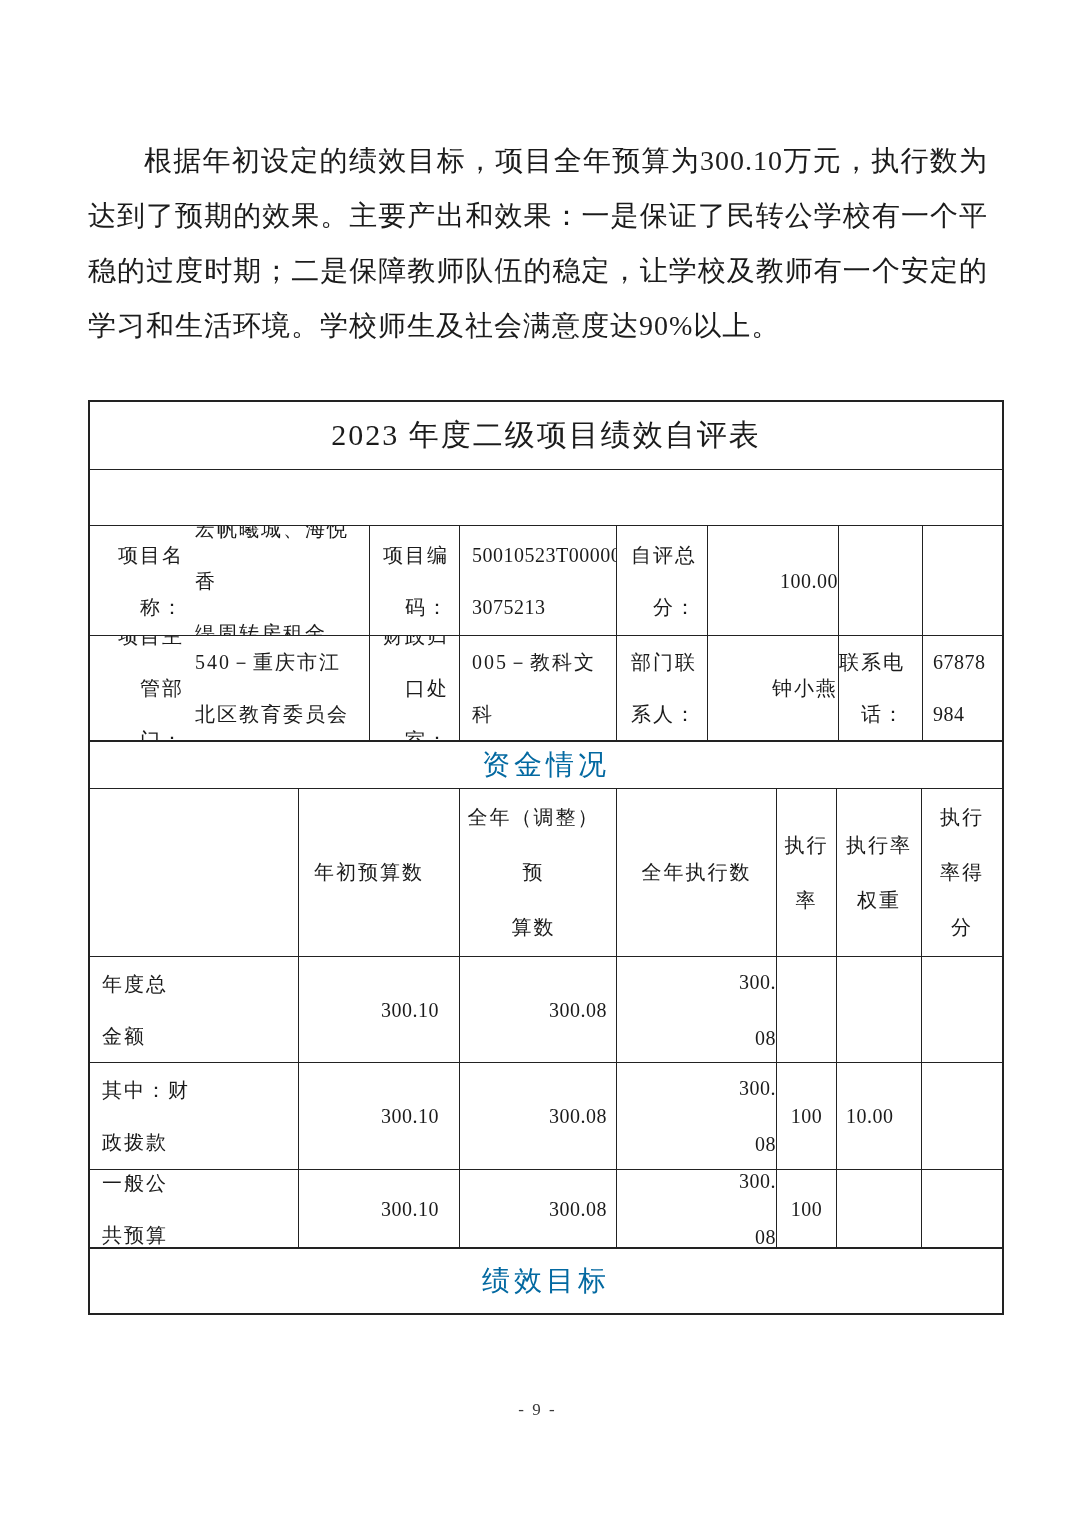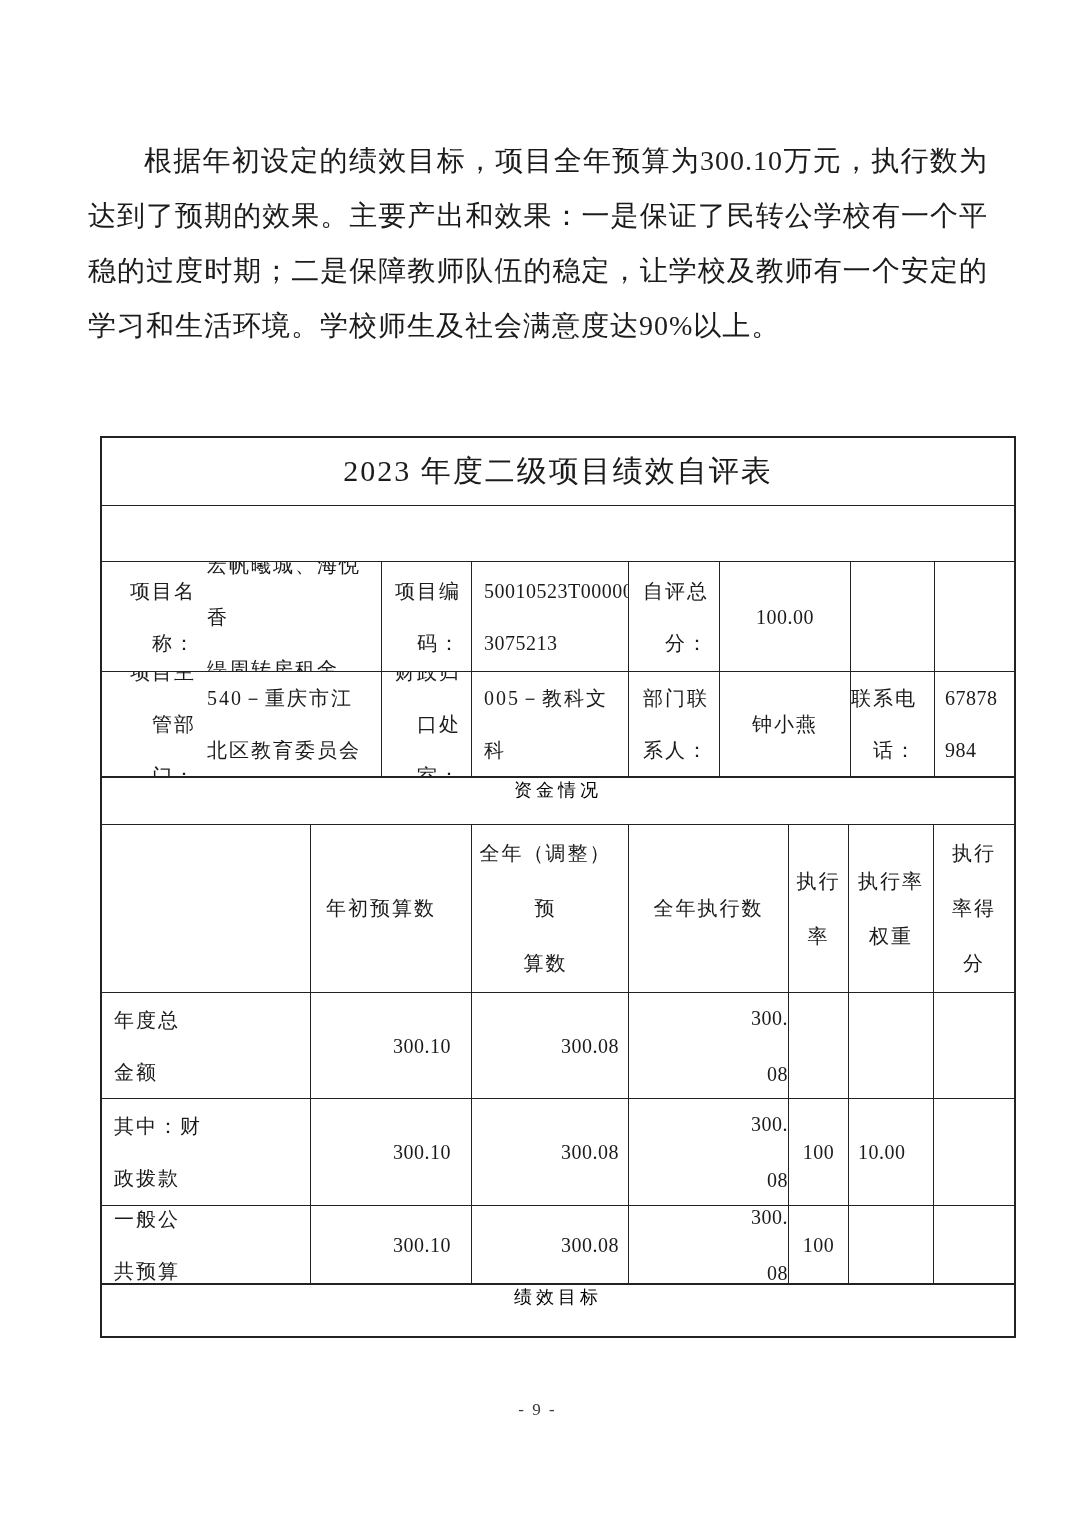--- a/index.html
+++ b/index.html
@@ -11,52 +11,52 @@
   }
 
   
   .para { position:absolute; left:88px; top:133px; width:900px;
           font-size:28px; line-height:55px; letter-spacing:1px; }
   .pline { text-align:justify; text-align-last:justify; white-space:nowrap; }
   .pline.first { text-indent:2em; }
   .pline.last  { text-align-last:left; }
 
   
-  .doc-table { position:absolute; left:100px; top:400px; width:916px;
-               box-sizing:border-box; border:2px solid #222; background:#fff;margin-top:36px; }
+  .doc-table { position:absolute; left:88px; top:400px; width:916px;
+               box-sizing:border-box; border:2px solid #222; background:#fff; }
   .trow { display:flex; box-sizing:border-box; width:100%; }
   .bt1 { border-top:1px solid #222; }
   .bt2 { border-top:2px solid #222; }
 
   .title-row   { height:67px; align-items:center; justify-content:center;
                  font-size:30px; letter-spacing:2px; }
   .empty-row   { height:56px; }
-  .section-row { align-items:flex-start; justify-content:center;
-                 color:#000000; font-size:18px; letter-spacing:4px; }
+  .section-row { align-items:center; justify-content:center;
+                 color:#0369a1; font-size:28px; letter-spacing:4px; }
   .section-row.funding     { height:48px; }
-  .section-row.performance { height:53px; }
+  .section-row.performance { height:66px; }
 
   .cell { box-sizing:border-box; border-right:1px solid #222;
           display:flex; align-items:center; overflow:hidden;
           font-size:20px; letter-spacing:2px; line-height:52px; }
   .cell.lastc { border-right:none; }
   .pre { white-space:pre-line; }
   .lab { text-align:right; }
   .val { text-align:left; }
   .num { letter-spacing:0.5px; text-align:right; }
 
   
   .irow1 { height:110px; } .irow2 { height:105px; }
   .ic1 { width:280px; padding-left:12px; }
   .ic1 .lab { width:82px; flex:none; }
   .ic1 .val { margin-left:11px; }
   .ic2 { width:90px;  justify-content:flex-end; padding-right:10px; }
   .ic3 { width:157px; padding-left:12px; }
   .ic4 { width:91px;  justify-content:flex-end; padding-right:10px; }
-  .ic5 { width:131px; justify-content:center; }
+  .ic5 { width:131px; justify-content:flex-end; }
   .ic6 { width:84px;  justify-content:flex-start; padding-right:14px; }
   .ic7 { width:79px;  padding-left:10px; }
 
   
   .fhead { height:168px; }
   .fhead .cell { justify-content:center; text-align:center; line-height:55px; }
   .frowA { height:106px; } .frowB { height:107px; } .frowC { height:78px; }
   .fc1 { width:209px; padding-left:12px; }
   .fc2 { width:161px; justify-content:flex-end; padding-right:20px; }
   .fc3 { width:157px; justify-content:flex-end; padding-right:9px; }

